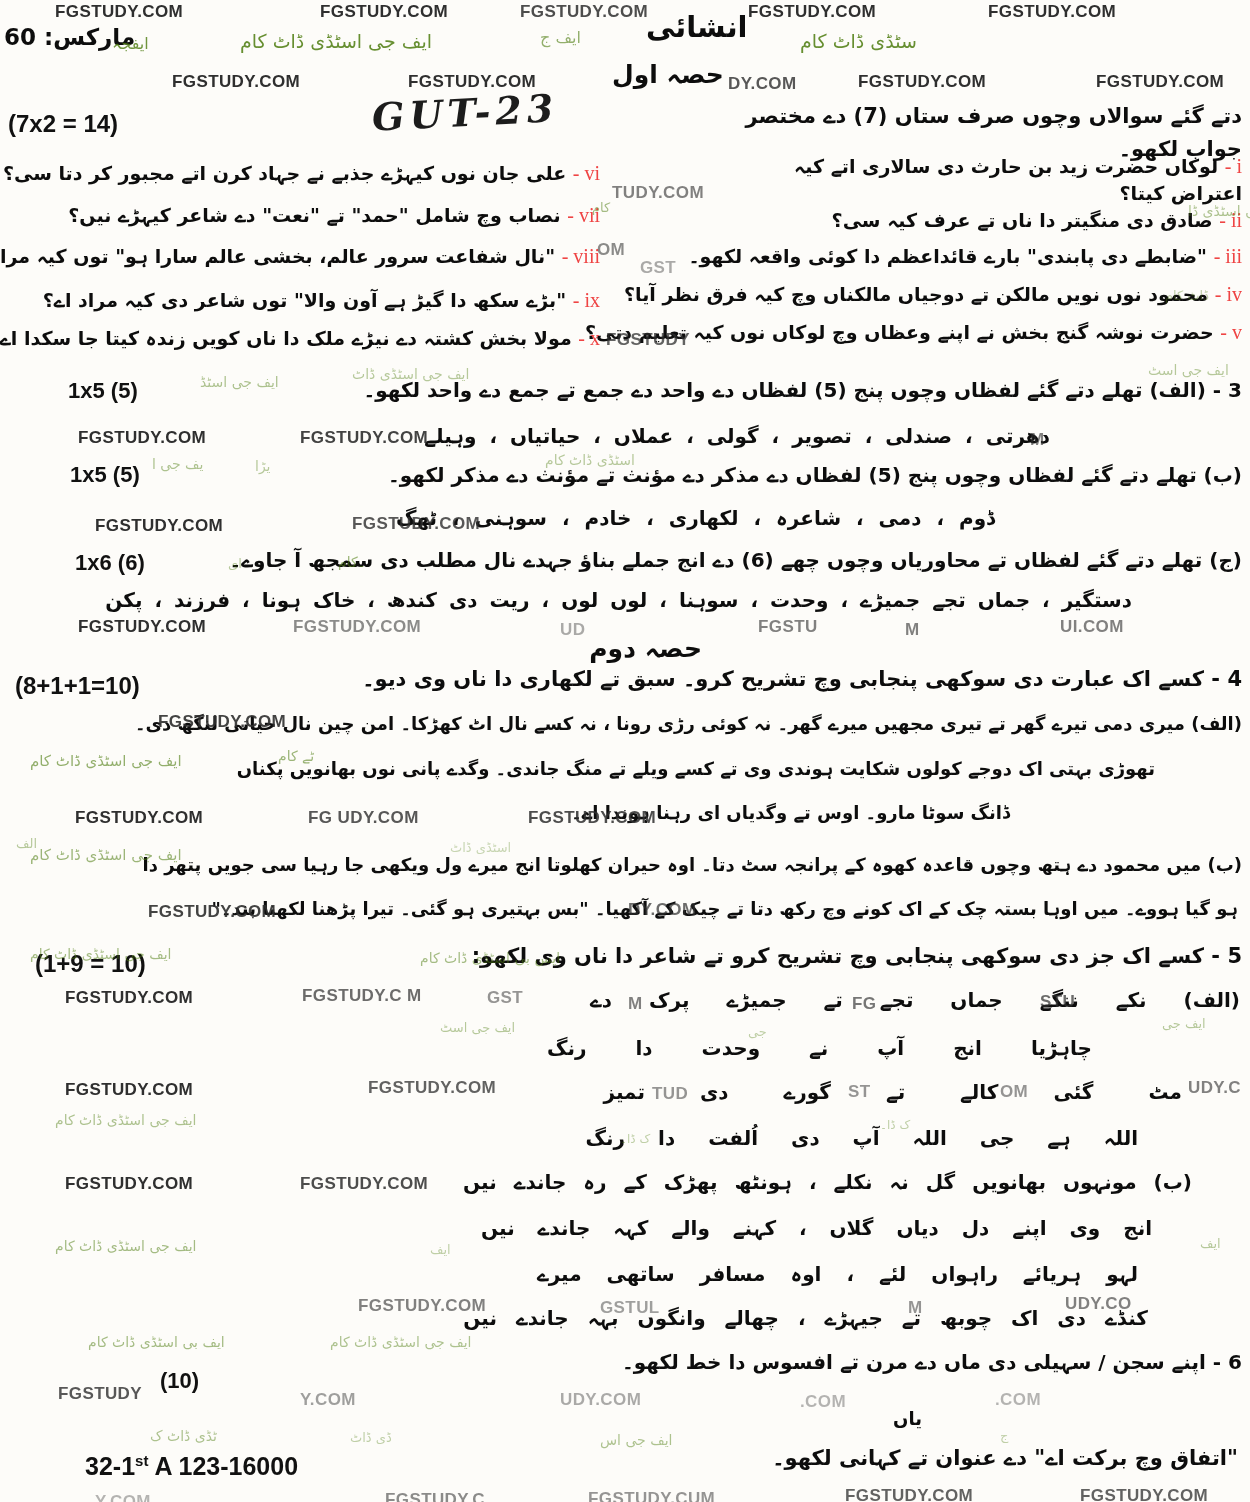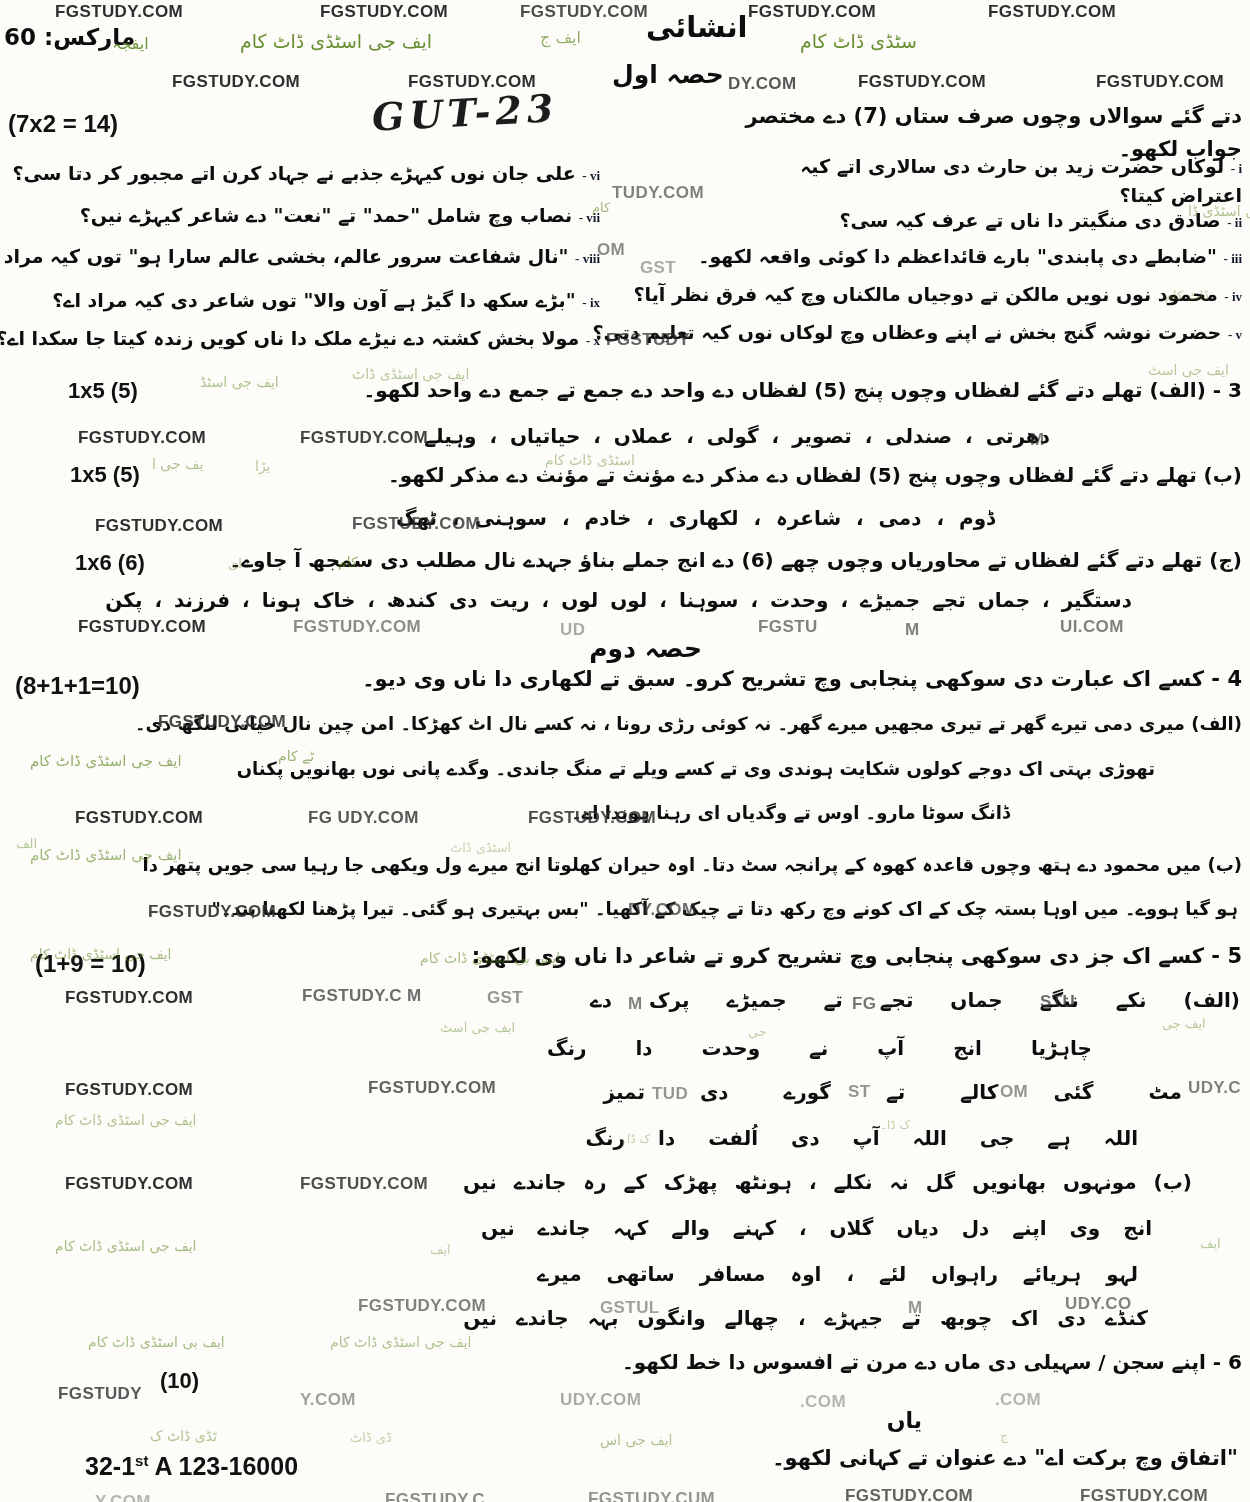--- a/index.html
+++ b/index.html
@@ -6,21 +6,21 @@
   .page{position:relative;width:1250px;height:1502px;margin:0 auto;background:#fdfcf9;overflow:hidden;
         font-family:"DejaVu Sans",sans-serif;color:#0c0c0c;}
   .u{position:absolute;direction:rtl;text-align:right;font-weight:700;color:#0d0d0d;
      font-family:"DejaVu Sans",sans-serif;}
   .nowrap{white-space:nowrap;}
   .marks{position:absolute;font-family:"Liberation Sans","DejaVu Sans",sans-serif;
          font-weight:700;color:#111;white-space:nowrap;}
   .hand{position:absolute;font-family:"DejaVu Serif",serif;font-style:italic;font-weight:700;
         color:#1c1c1c;letter-spacing:5px;transform:rotate(-3deg);white-space:nowrap;}
   .qi{position:absolute;direction:rtl;text-align:right;font-weight:700;line-height:27px;font-size:19px;}
-  .qn{font-family:"Liberation Serif","DejaVu Serif",serif;font-weight:700;font-size:13px;color:#0f172a;}
+  .qn{font-family:"Liberation Serif","DejaVu Serif",serif;font-weight:400;font-size:20px;color:#ef4444;}
   .qt{color:#0d0d0d;}
   .wm{position:absolute;font-family:"Liberation Sans","DejaVu Sans",sans-serif;font-weight:700;
       font-size:17px;color:#2f2f2f;letter-spacing:.4px;white-space:nowrap;}
   .wmu{font-family:"DejaVu Sans",sans-serif;font-weight:400;font-size:15px;color:#4d7c0f;direction:rtl;}
 </style>
 </head>
 <body>
 
 <div class="page" id="page">
 
@@ -102,21 +102,21 @@
   <div class="u nowrap" style="top:1036px;right:158px;font-size:20px;word-spacing:42px;">چاہڑیا انج آپ نے وحدت دا رنگ</div>
   <div class="u nowrap" style="top:1080px;right:68px;font-size:20px;word-spacing:48px;">مٹ گئی کالے تے گورے دی تمیز</div>
   <div class="u nowrap" style="top:1126px;right:112px;font-size:20px;word-spacing:26px;">اللہ ہے جی اللہ آپ دی اُلفت دا رنگ</div>
   <div class="u nowrap" style="top:1170px;right:58px;font-size:20px;word-spacing:10px;">(ب) مونہوں بھانویں گل نہ نکلے ، ہونٹھ پھڑک کے رہ جاندے نیں</div>
   <div class="u nowrap" style="top:1216px;right:98px;font-size:20px;word-spacing:16px;">انج وی اپنے دل دیاں گلاں ، کہنے والے کہہ جاندے نیں</div>
   <div class="u nowrap" style="top:1262px;right:112px;font-size:20px;word-spacing:18px;">لہو ہریائے راہواں لئے ، اوہ مسافر ساتھی میرے</div>
   <div class="u nowrap" style="top:1306px;right:102px;font-size:20px;word-spacing:12px;">کنڈے دی اک چوبھ تے جیہڑے ، چھالے وانگوں بہہ جاندے نیں</div>
 
   <div class="u nowrap" style="top:1350px;right:8px;font-size:20px;margin-left:24px;">6 - اپنے سجن / سہیلی دی ماں دے مرن تے افسوس دا خط لکھو۔</div>
   <div class="marks" style="top:1368px;left:160px;font-size:22px;">(10)</div>
-  <div class="u nowrap" style="top:1408px;right:328px;font-size:22px;">یاں</div>
+  <div class="u nowrap" style="top:1408px;right:328px;font-size:18px;">یاں</div>
   <div class="u nowrap" style="top:1446px;right:12px;font-size:21px;">"اتفاق وچ برکت اے" دے عنوان تے کہانی لکھو۔</div>
 
   <div class="marks" style="top:1452px;left:85px;font-size:25px;">
     <span>32-1</span><sup style="font-size:15px;">st</sup><span> A 123-16000</span>
   </div>
 
 <div class="wm" style="left: 55px; top: 2px;">FGSTUDY.COM</div>
     <div class="wm" style="left: 320px; top: 2px;">FGSTUDY.COM</div>
     <div class="wm" style="left: 520px; top: 2px; opacity: 0.85;">FGSTUDY.COM</div>
     <div class="wm" style="left: 748px; top: 2px;">FGSTUDY.COM</div>

